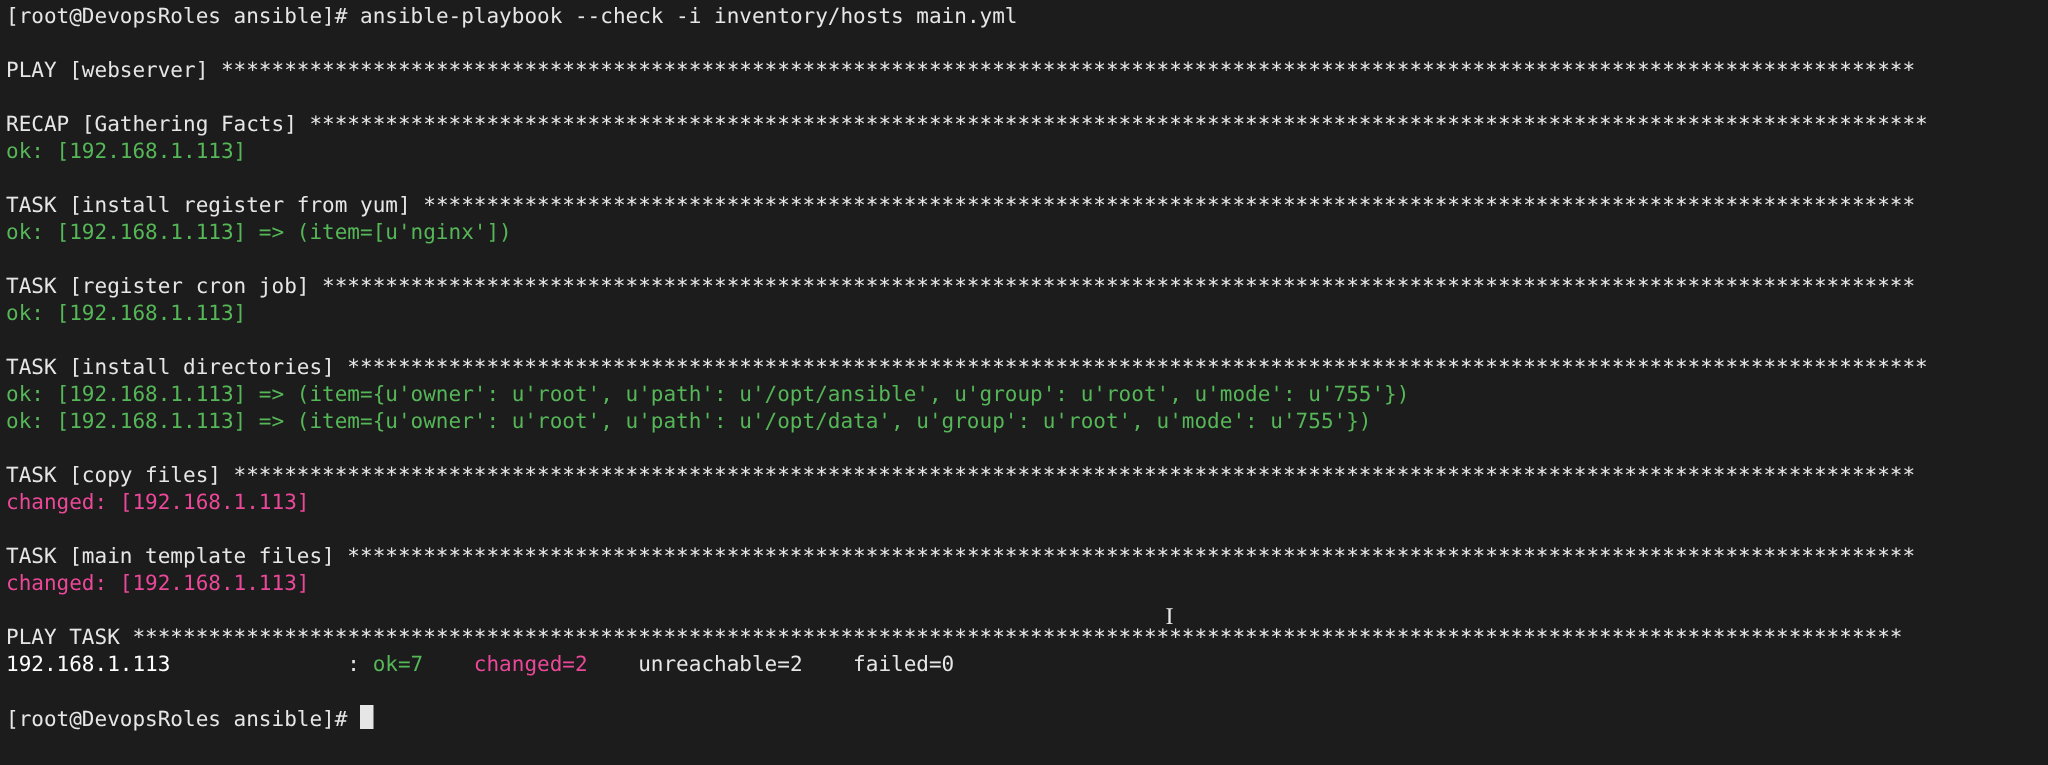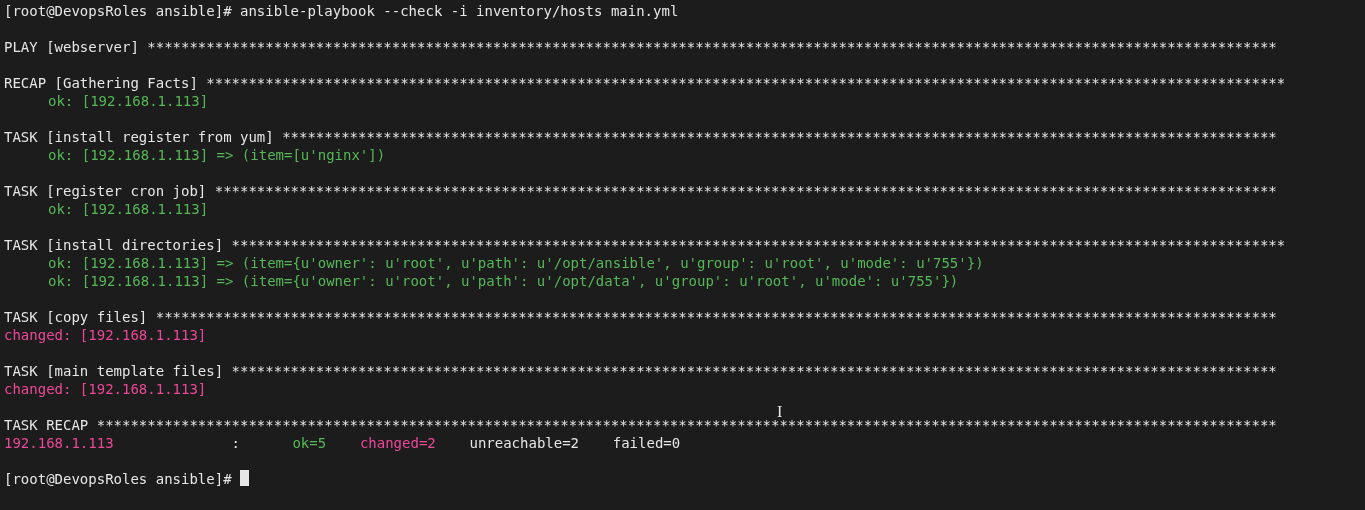--- a/index.html
+++ b/index.html
@@ -13,23 +13,23 @@
   pre.term {
     margin: 0;
     padding: 2px 4px 2px 4px;
     font-family: "DejaVu Sans Mono", "Liberation Mono", Menlo, Consolas, monospace;
     font-size: 14px;
     line-height: 18px;
     color: #e6e6e6;
     white-space: pre;
     letter-spacing: 0px;
   }
-  .ok    { color: #55b757; margin-left: 44px; }  
+  .ok    { color: #55b757; }  
   .chg   { color: #ec4899; }  
-  .host  { color: #ec4899; }
+  .host  { color: #ffffff; }
   .stars { color: #e6e6e6; }
   .cursor {
     display: inline-block;
     width: 9px;
     height: 16px;
     background: #e6e6e6;
     vertical-align: -2px;
   }
   .ibeam {
     position: absolute;
@@ -60,18 +60,18 @@
 <span><span>TASK [install directories] </span><span class="stars">*****************************************************************************************************************************</span></span>
 <span class="ok">ok: [192.168.1.113] =&gt; (item={u'owner': u'root', u'path': u'/opt/ansible', u'group': u'root', u'mode': u'755'})</span>
 <span class="ok">ok: [192.168.1.113] =&gt; (item={u'owner': u'root', u'path': u'/opt/data', u'group': u'root', u'mode': u'755'})</span>
 
 <span><span>TASK [copy files] </span><span class="stars">*************************************************************************************************************************************</span></span>
 <span class="chg">changed: [192.168.1.113]</span>
 
 <span><span>TASK [main template files] </span><span class="stars">****************************************************************************************************************************</span></span>
 <span class="chg">changed: [192.168.1.113]</span>
 
-<span><span>TASK RECAP </span><span class="stars">********************************************************************************************************************************************</span></span>
-<span><span class="host">192.168.1.113</span><span>              : </span><span class="ok">ok=5</span><span>    </span><span class="chg">changed=2</span><span>    </span><span>unreachable=2    failed=0</span></span>
+<span><span>PLAY TASK </span><span class="stars">********************************************************************************************************************************************</span></span>
+<span><span class="host">192.168.1.113</span><span>              : </span><span class="ok">ok=7</span><span>    </span><span class="chg">changed=2</span><span>    </span><span>unreachable=2    failed=0</span></span>
 
 <span><span>[root@DevopsRoles ansible]# </span></span><span class="cursor"></span></pre>
 
 <span class="ibeam" style="left: 777px; top: 404px;">I</span>
 
 </body></html>

